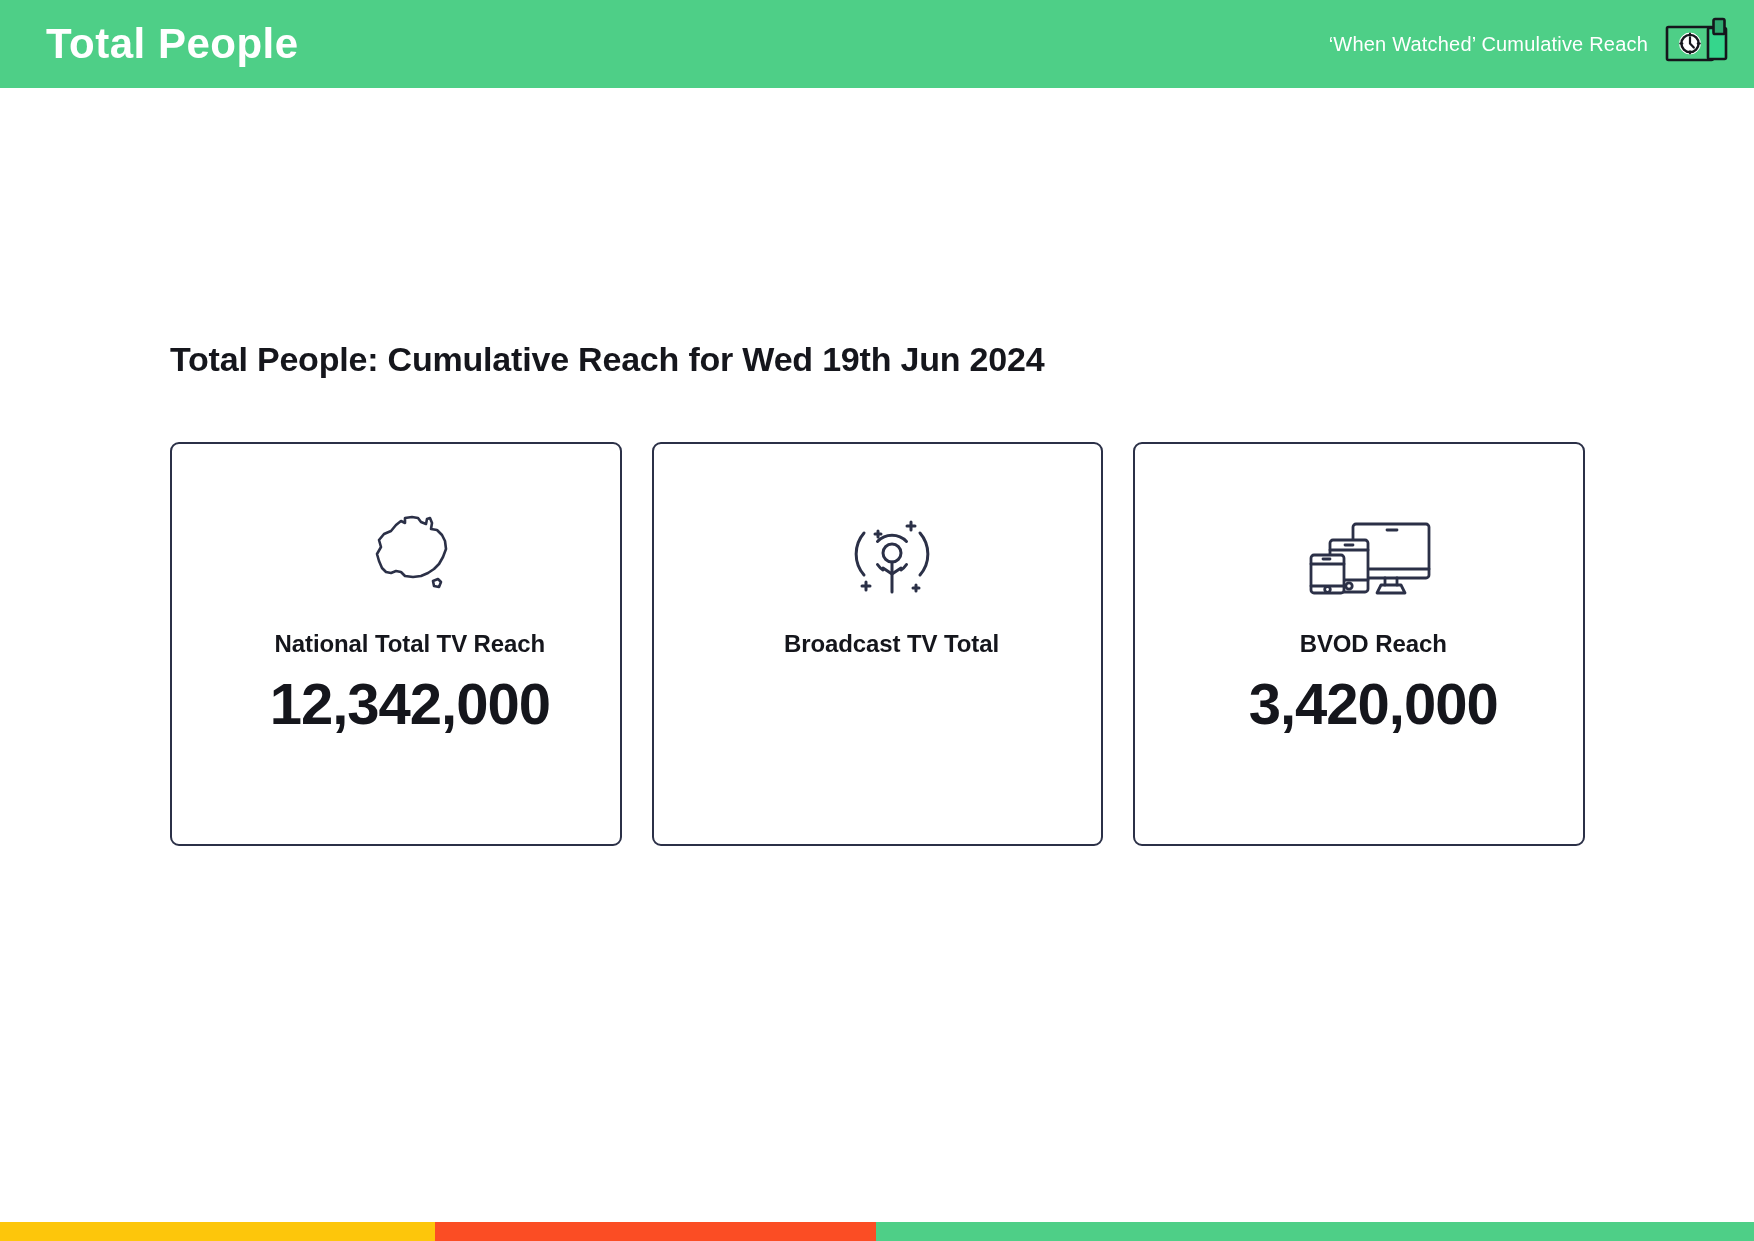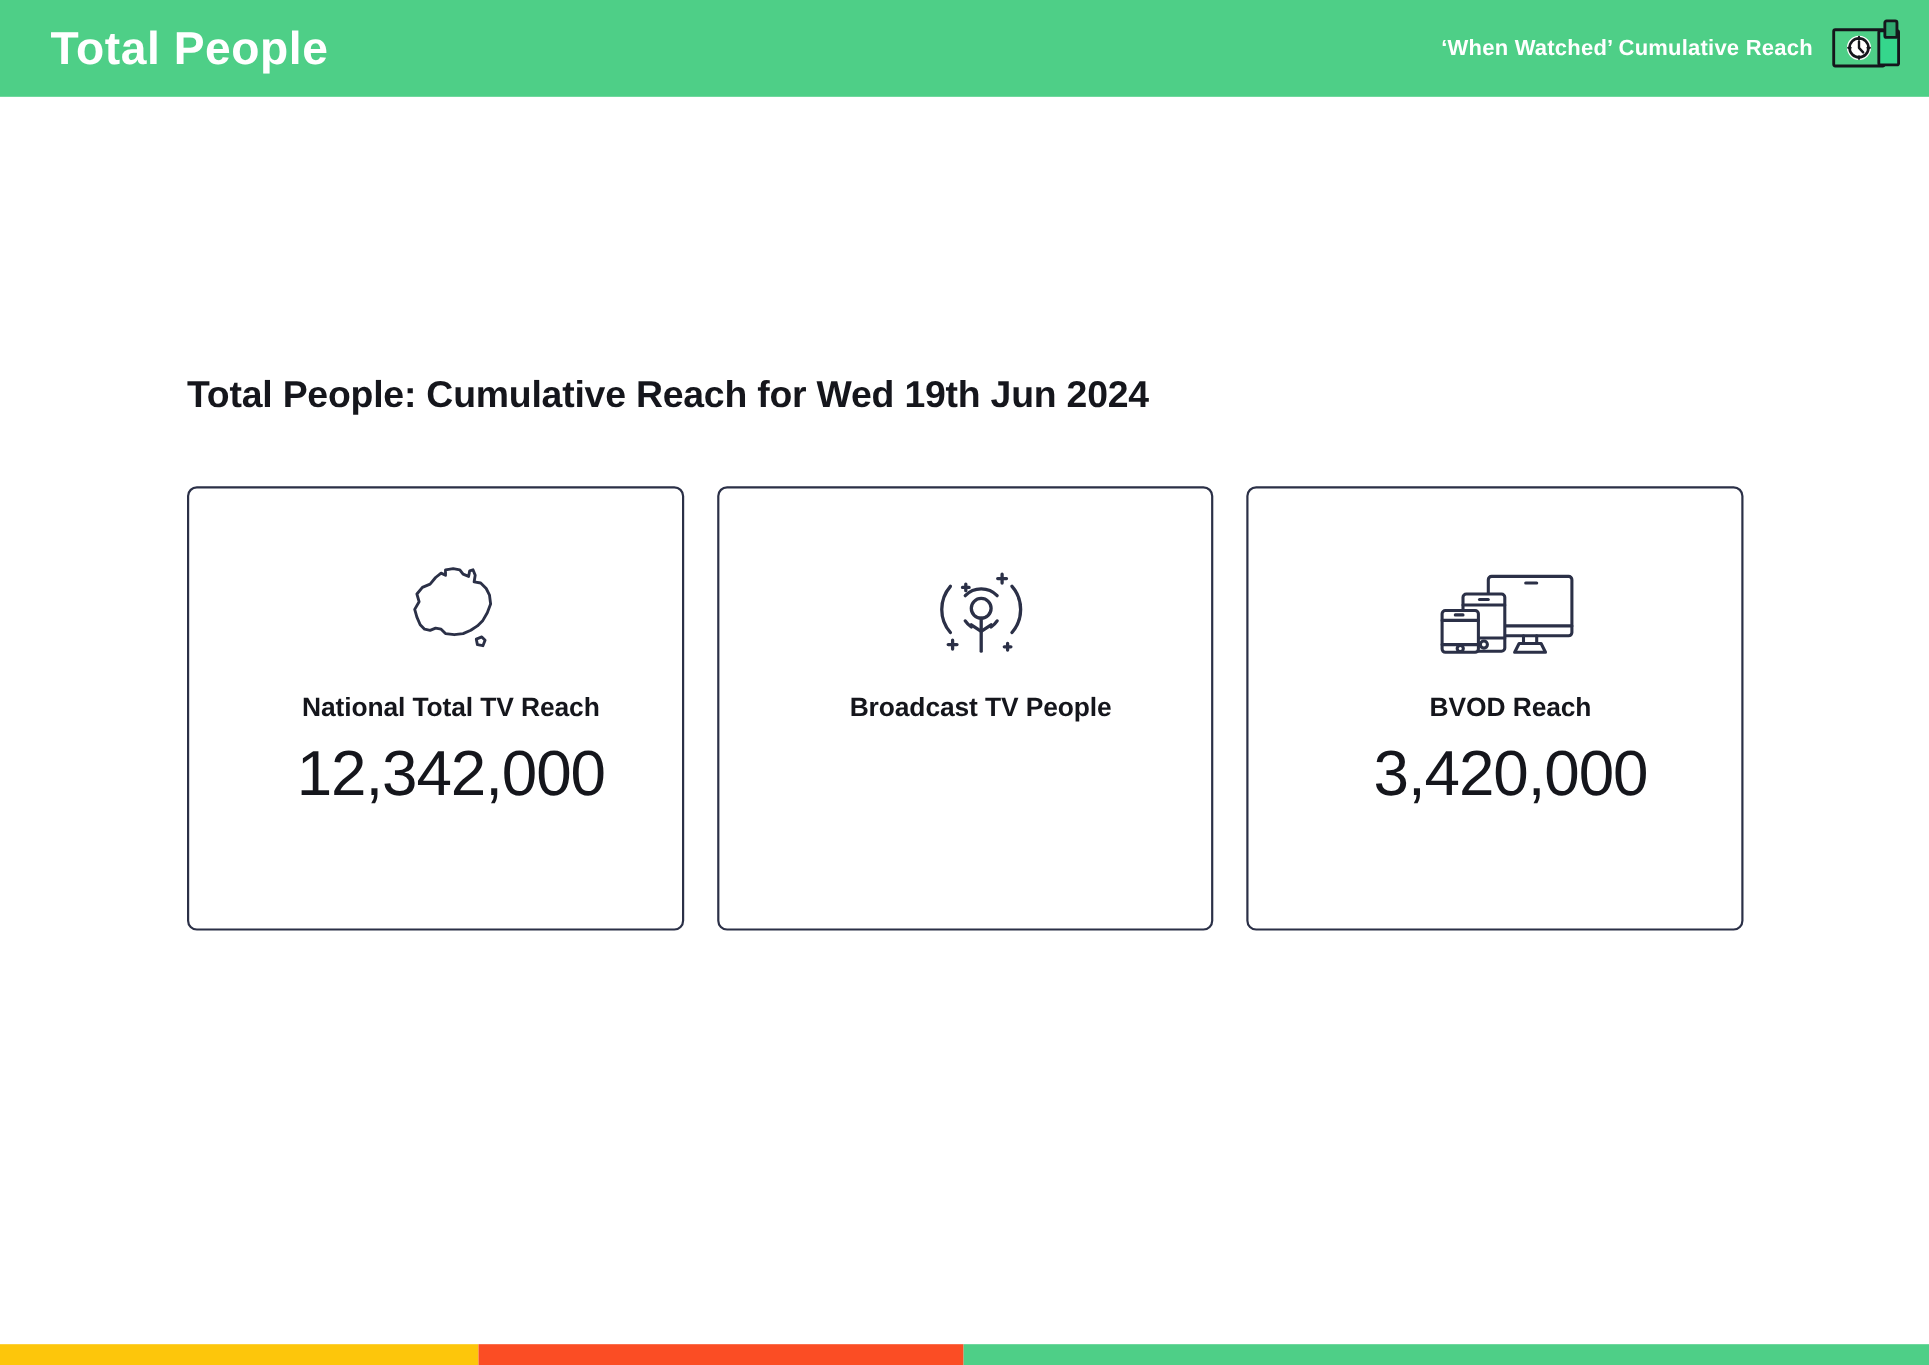--- a/index.html
+++ b/index.html
@@ -44,21 +44,21 @@
     right: 22px;
     top: 50%;
     transform: translateY(-50%);
     display: flex;
     align-items: center;
     gap: 16px;
   }
   .header-subtitle {
     color: #ffffff;
     font-size: 20px;
-    font-weight: bold;
+    font-weight: normal;
     white-space: nowrap;
     letter-spacing: 0.2px;
   }
   .header-icon {
     width: 68px;
     height: 56px;
     display: block;
     flex: 0 0 auto;
   }
 
@@ -116,21 +116,21 @@
     margin-top: 30px;
     font-size: 24px;
     font-weight: bold;
     color: #15161c;
     text-align: center;
     letter-spacing: -0.1px;
   }
   .card-value {
     margin-top: 16px;
     font-size: 58px;
-    font-weight: normal;
+    font-weight: bold;
     color: #15161c;
     text-align: center;
     letter-spacing: -1px;
     line-height: 1.05;
   }
 
   
   .footer-bar {
     position: absolute;
     left: 0;
@@ -204,21 +204,21 @@
 
           <path d="M22 25 A32 32 0 0 0 22 67"></path>
           <path d="M78 25 A32 32 0 0 1 78 67"></path>
 
           <path d="M69 14 v8 M65 18 h8"></path>
           <path d="M36 23 v6 M33 26 h6"></path>
           <path d="M24 74 v8 M20 78 h8"></path>
           <path d="M74 77 v6 M71 80 h6"></path>
         </svg>
       </div>
-      <div class="card-label">Broadcast TV People</div>
+      <div class="card-label">Broadcast TV Total</div>
     </div>
 
     <div class="card">
       <div class="card-icon">
         <svg viewBox="0 0 128 92" width="128" height="92" fill="none" stroke="#2b3047" stroke-width="2.8" stroke-linecap="round" stroke-linejoin="round">
 
           <path d="M47 16 h70 a3 3 0 0 1 3 3 v48 a3 3 0 0 1 -3 3 h-70 a3 3 0 0 1 -3 -3 v-48 a3 3 0 0 1 3 -3 z"></path>
           <path d="M44 61 h76"></path>
           <path d="M78 22 h10"></path>
           <path d="M76 70 v7 M88 70 v7"></path>

